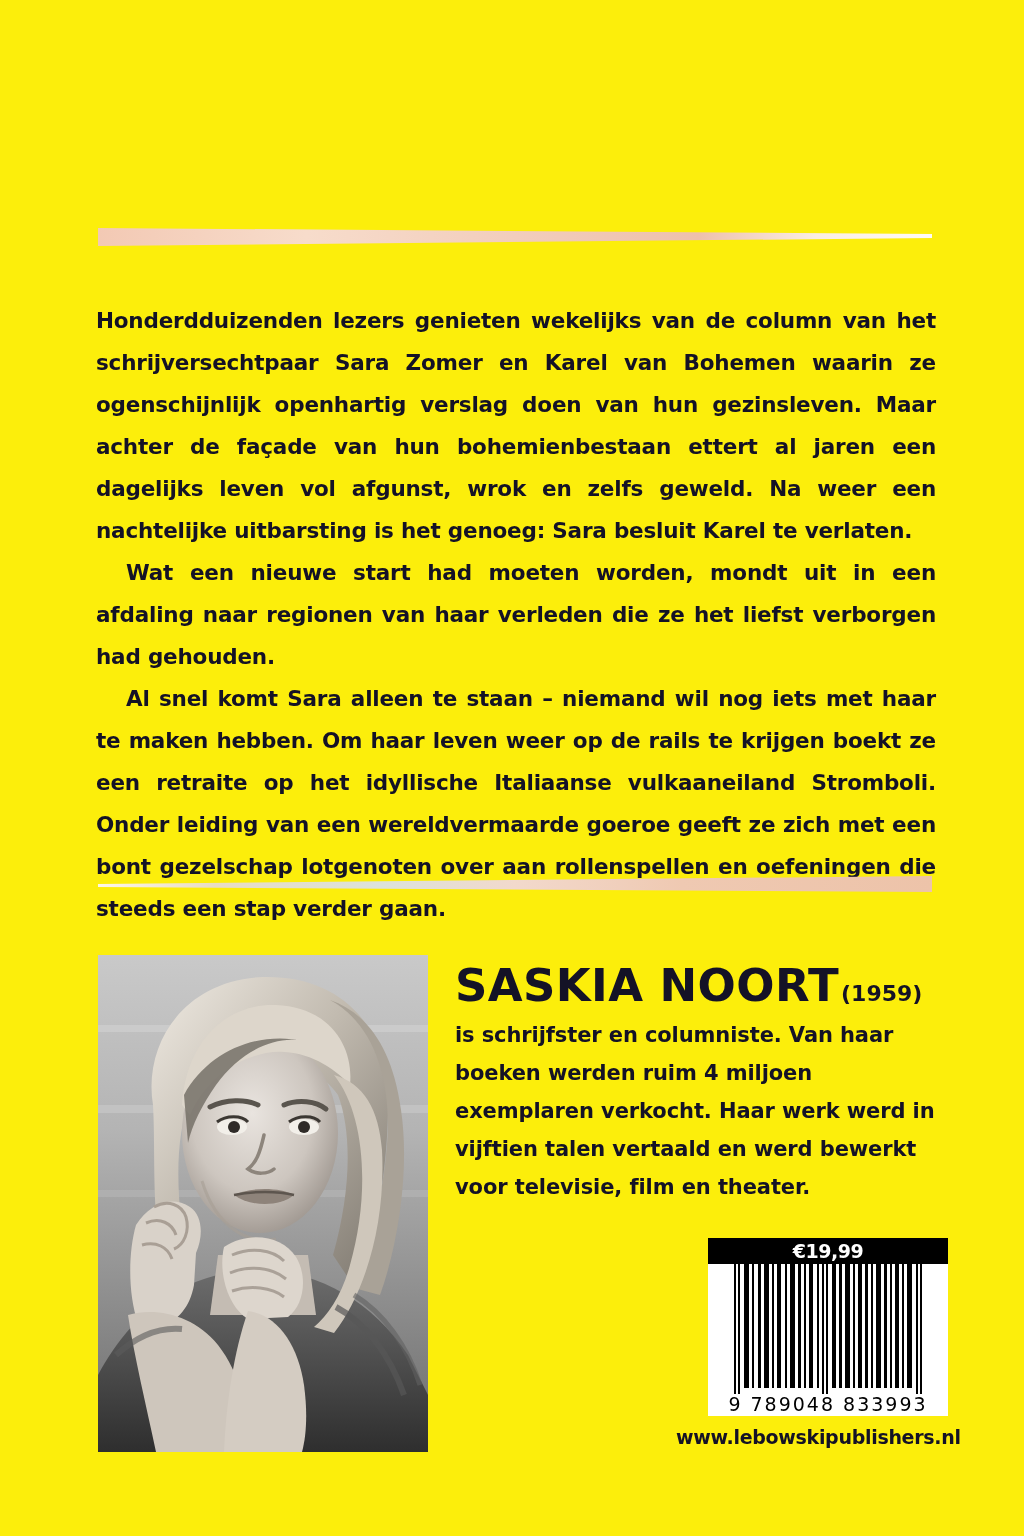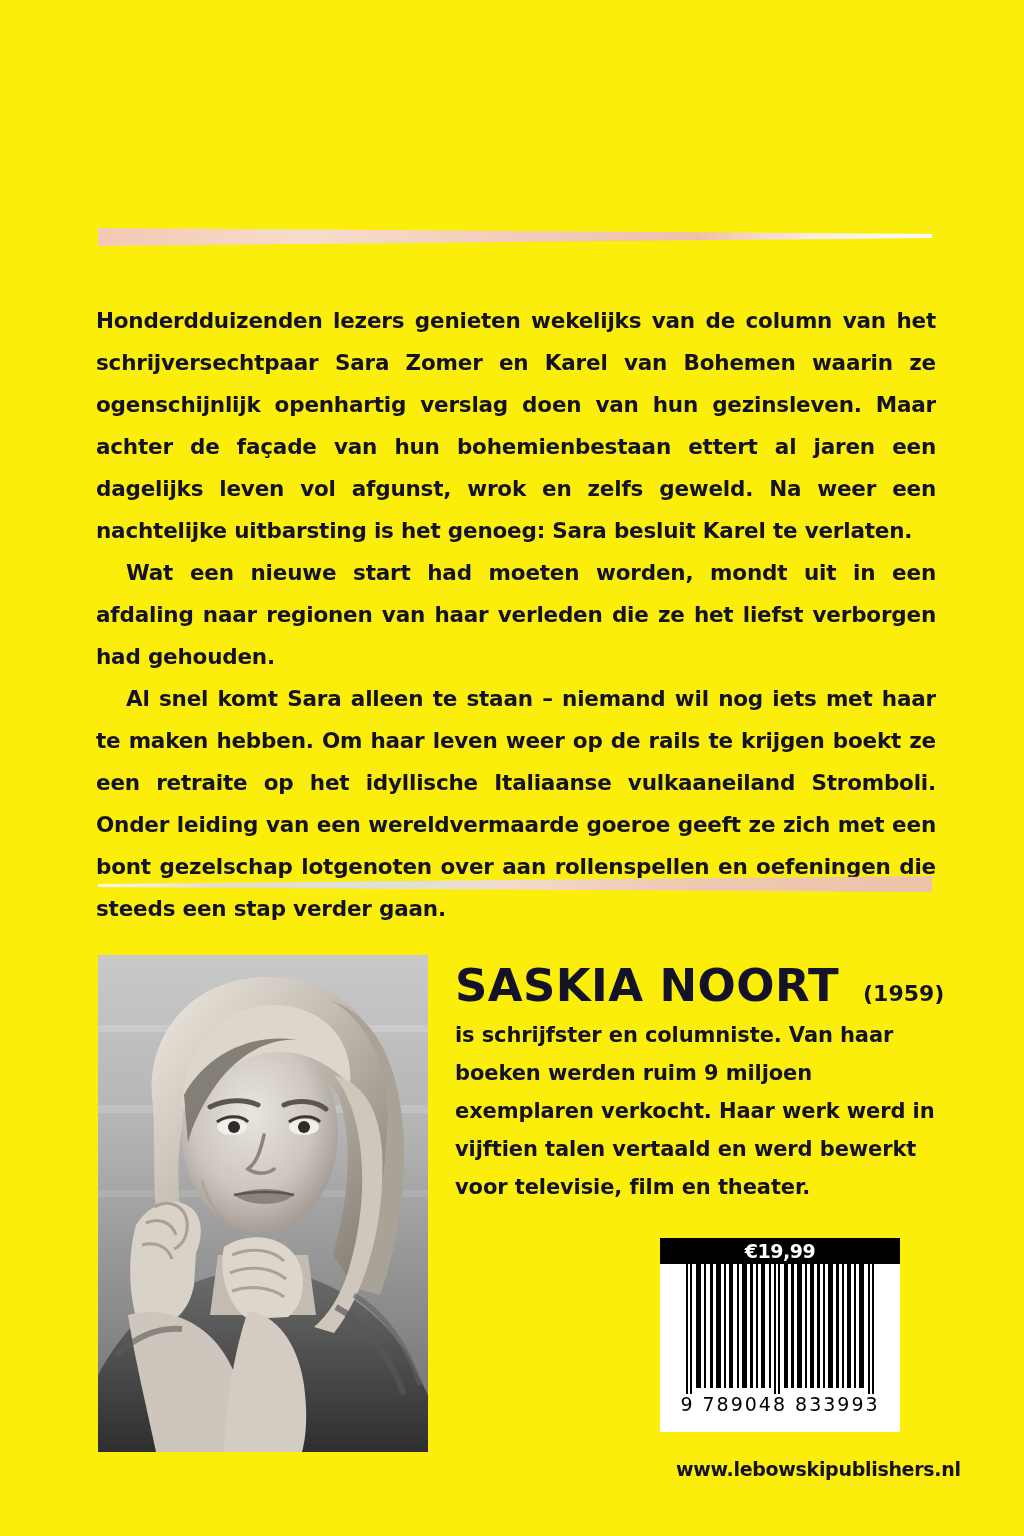--- a/index.html
+++ b/index.html
@@ -68,21 +68,21 @@
 
   .author-info {
     position: absolute;
     left: 455px;
     top: 962px;
     width: 482px;
   }
   .author-name-line {
     display: flex;
     align-items: baseline;
-    gap: 24px;
+    gap: 2px;
     margin-bottom: 6px;
   }
   .author-name {
     color: #141226;
     font-family: "DejaVu Sans", sans-serif;
     font-size: 45px;
     font-weight: 700;
     letter-spacing: 0.4px;
     line-height: 48px;
     white-space: nowrap;
@@ -102,21 +102,21 @@
     font-size: 21px;
     font-weight: 700;
     line-height: 38px;
     letter-spacing: -0.1px;
     text-align: left;
   }
 
   
   .barcode-block {
     position: absolute;
-    left: 660px;
+    left: 708px;
     top: 1238px;
     width: 240px;
   }
   .price-bar {
     background: #000000;
     height: 26px;
     display: flex;
     align-items: center;
     justify-content: center;
   }
@@ -135,28 +135,28 @@
   }
   .barcode-bars svg { display: block; width: 100%; height: 100%; }
   .isbn-digits {
     background: #ffffff;
     text-align: center;
     color: #000000;
     font-family: "DejaVu Sans", sans-serif;
     font-size: 19px;
     font-weight: 400;
     letter-spacing: 2px;
-    padding-bottom: 18px;
+    padding-bottom: 2px;
     line-height: 20px;
   }
 
   .publisher-url {
     position: absolute;
     left: 676px;
-    top: 1458px;
+    top: 1426px;
     width: 252px;
     text-align: center;
     color: #141226;
     font-family: "DejaVu Sans", sans-serif;
     font-size: 19px;
     font-weight: 700;
     letter-spacing: -0.3px;
   }
 </style>
 </head>
@@ -280,21 +280,21 @@
       <path d="M256 340 C286 358 310 392 322 430" stroke="#616161" stroke-width="5" fill="none" opacity="0.6"></path>
       <path d="M18 400 C40 380 62 372 84 374" stroke="#5c5c5c" stroke-width="6" fill="none" opacity="0.6"></path>
     </svg>
   </div>
 
   <div class="author-info">
     <div class="author-name-line">
       <span class="author-name">SASKIA NOORT</span>
       <span class="author-year">(1959)</span>
     </div>
-    <p class="author-bio">is schrijfster en columniste. Van haar boeken werden ruim 9 miljoen exemplaren verkocht. Haar werk werd in vijftien talen vertaald en werd bewerkt voor televisie, film en theater.</p>
+    <p class="author-bio">is schrijfster en columniste. Van haar boeken werden ruim 4 miljoen exemplaren verkocht. Haar werk werd in vijftien talen vertaald en werd bewerkt voor televisie, film en theater.</p>
   </div>
 
   <div class="barcode-block">
     <div class="price-bar">
       <span class="price-text">€19,99</span>
     </div>
     <div class="barcode-bars">
       <svg viewBox="0 0 240 130" preserveAspectRatio="none" aria-hidden="true">
         <rect x="0" y="0" width="240" height="130" fill="#ffffff"></rect>
         <g fill="#000000">

